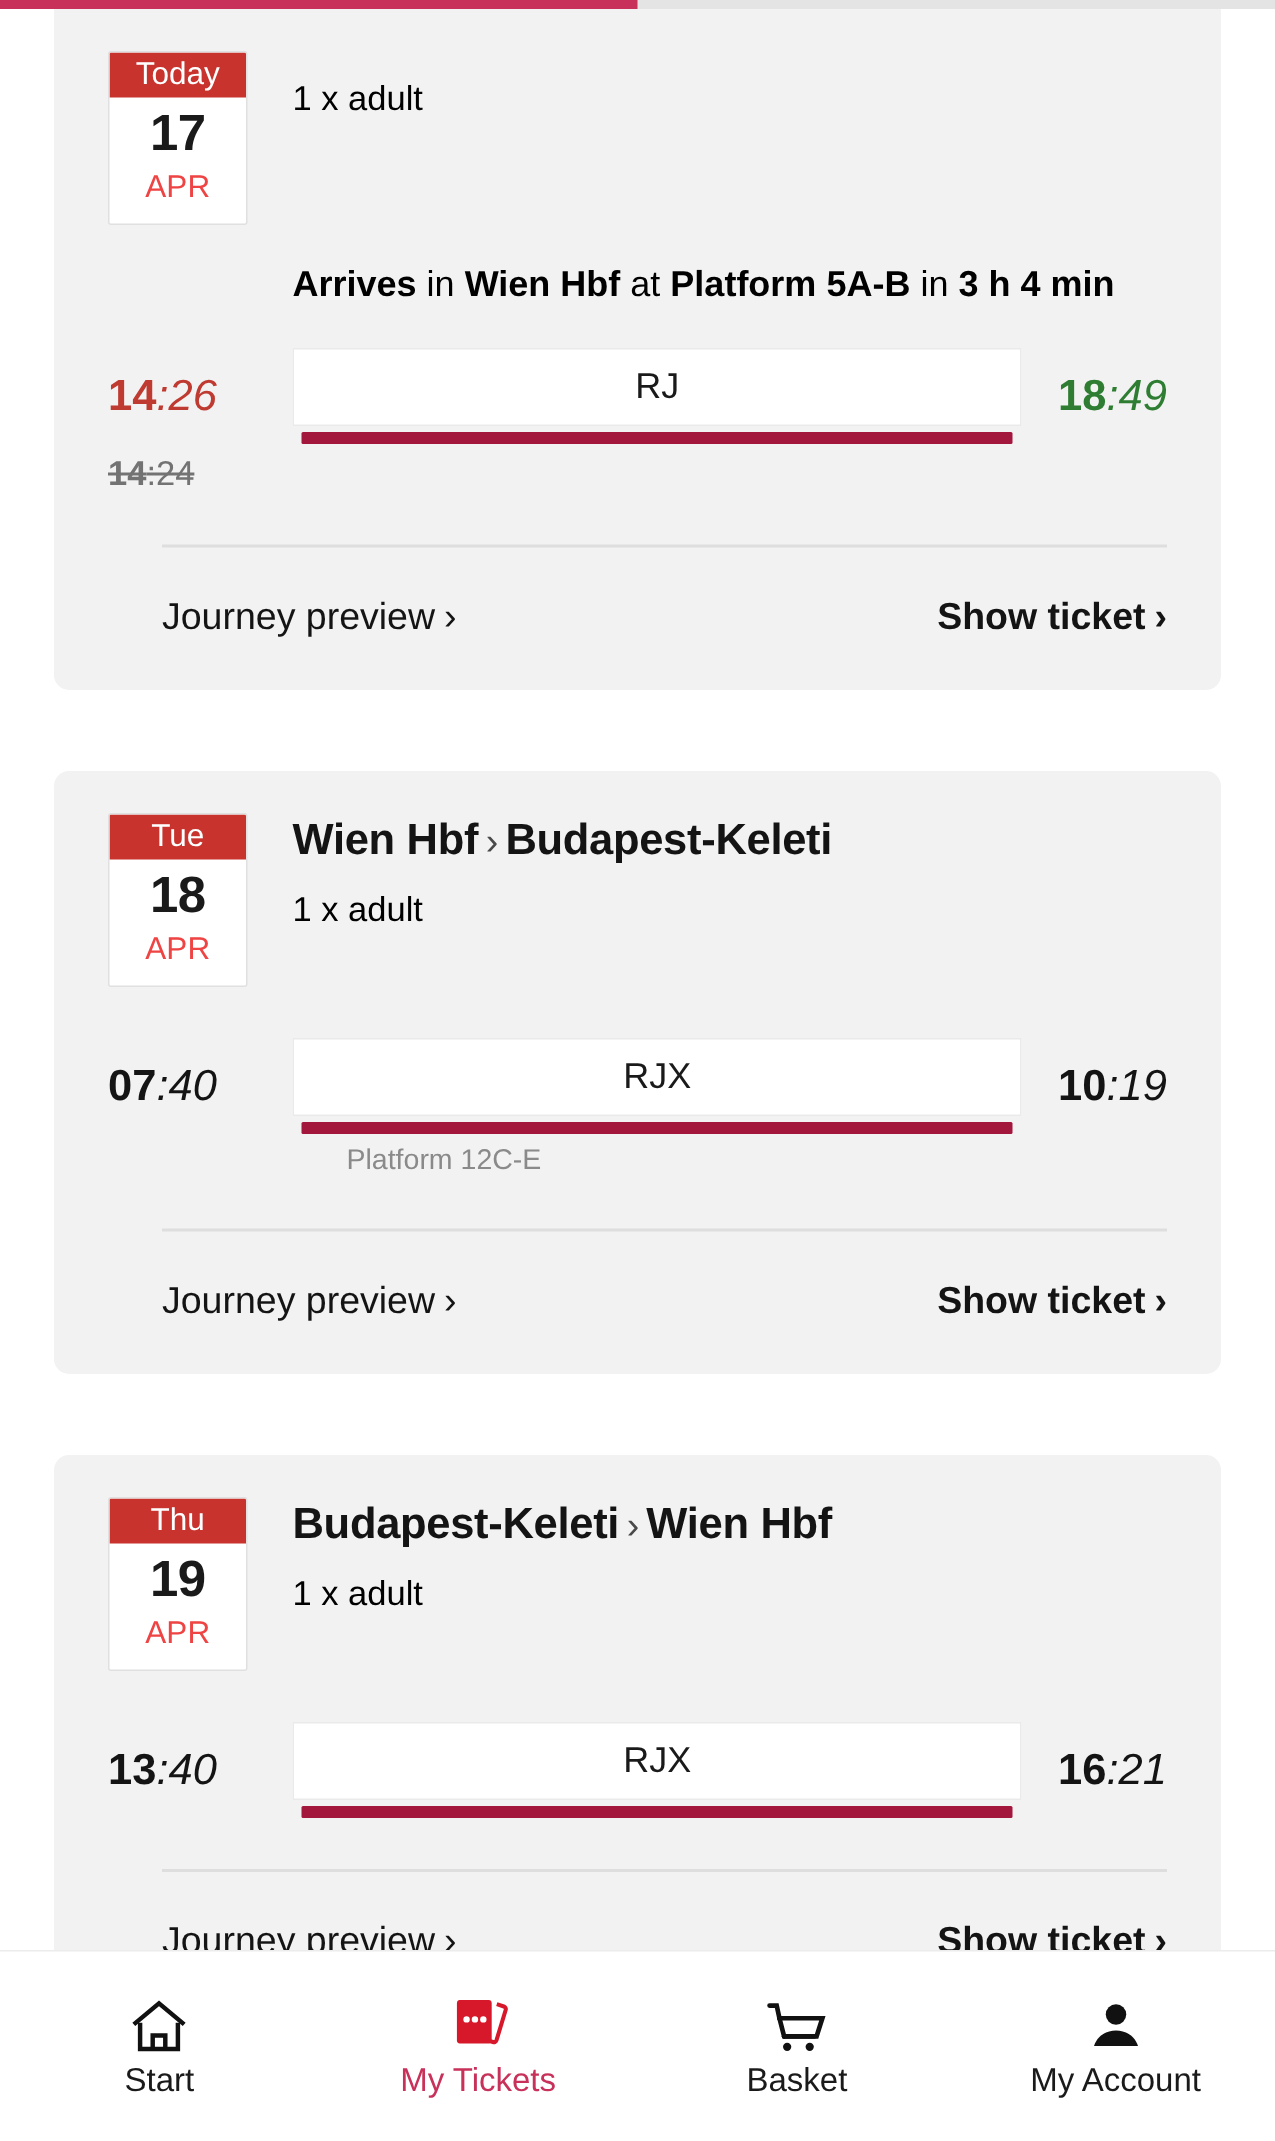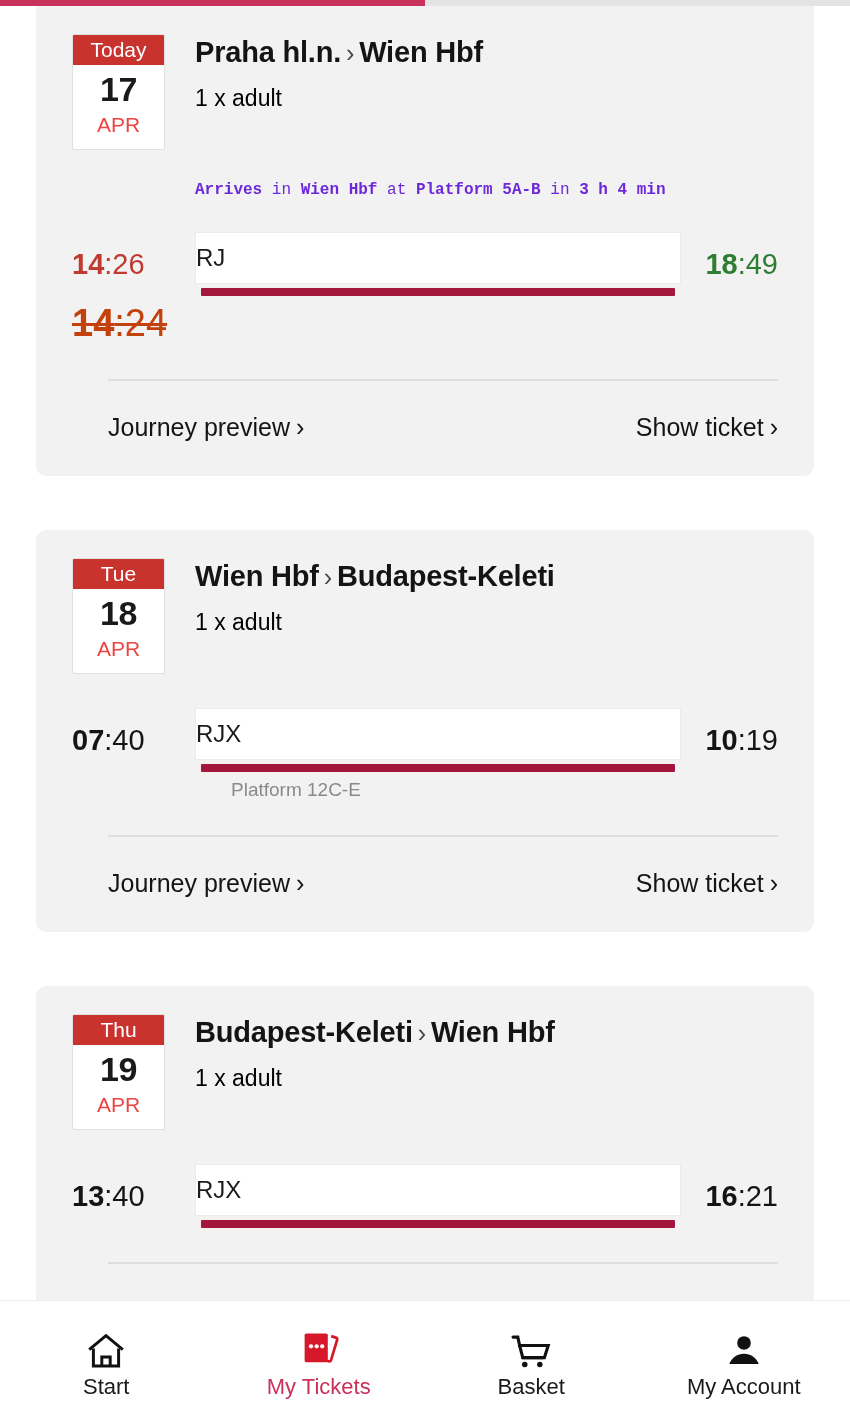--- a/index.html
+++ b/index.html
@@ -58,67 +58,67 @@
 
   .head-text { padding-left: 30px; padding-top: 8px; }
   .route {
     font-size: 29px; font-weight: 700; color: #141414;
     letter-spacing: -0.2px; white-space: nowrap;
   }
   .route .sep { font-weight: 400; color: #4a4a4a; font-size: 25px; padding: 0 5px; }
   .pax { font-size: 23px; color: #000000; margin-top: 16px; }
 
   .arrive-note {
-    font-size: 16px; color: #6d28d9; line-height: 36px;
-    margin: 22px 0 0 123px; font-weight: 400; max-width: 580px; font-family: Liberation Mono, monospace;
+    font-size: 24px; color: #000000; line-height: 36px;
+    margin: 22px 0 0 123px; font-weight: 400; max-width: 580px;
   }
   .arrive-note b { font-weight: 700; }
 
   .leg {
     display: flex; align-items: center;
     margin-top: 24px;
   }
   .time {
     font-size: 29px; color: #141414; white-space: nowrap;
     width: 123px; flex: 0 0 123px;
   }
   .time.right { width: auto; flex: 0 0 auto; padding-left: 24px; }
   .time .hh { font-weight: 700; }
-  .time .mm { font-weight: 400; }
+  .time .mm { font-weight: 400; font-style: italic; }
   .time.delayed { color: #bf3a30; }
   .time.ok { color: #2e7d32; }
 
   .train-wrap { flex: 1 1 auto; min-width: 0; }
   .train-box {
     background: #ffffff;
     border: 1px solid #eaeaea;
     height: 52px;
-    display: flex; align-items: center; 
+    display: flex; align-items: center; justify-content: center;
     font-size: 24px; color: #1a1a1a;
   }
   .train-rule { height: 8px; background: #a4173c; margin: 4px 6px 0 6px; border-radius: 1px; }
 
   .old-time {
-    font-size: 38px; color: #c2410c; text-decoration: line-through;
+    font-size: 23px; color: #737373; text-decoration: line-through;
     margin-left: 0; margin-top: 6px; width: 123px;
   }
   .old-time .hh { font-weight: 700; }
 
   .platform-note {
     font-size: 19px; color: #8a8a8a; margin-top: 7px; margin-left: 159px;
   }
 
   .divider { height: 2px; background: #dedede; margin: 34px 0 0 36px; margin-right: 0; }
   .card-actions {
     display: flex; justify-content: space-between; align-items: center;
     padding: 32px 0 34px 36px;
     text-align: right;
   }
   .link { font-size: 25px; color: #141414; white-space: nowrap; }
-  .link.bold { font-weight: 400; }
+  .link.bold { font-weight: 700; }
   .link .chev { padding-left: 6px; color: #141414; }
 
   
   #bottom-nav {
     position: absolute; bottom: 0; left: 0; width: 850px; height: 127px;
     background: #ffffff; border-top: 1px solid #ececec;
     display: flex; align-items: center;
   }
   .nav-item {
     flex: 1 1 25%; display: flex; flex-direction: column;
@@ -140,23 +140,20 @@
   <div id="scroll-area">
 
     <div class="card first">
       <div class="card-head">
         <div class="cal-chip">
           <div class="cal-top">Today</div>
           <div class="cal-day">17</div>
           <div class="cal-mon">APR</div>
         </div>
         <div class="head-text">
-          <div class="route">
-            <span>Praha hl.n.</span><span class="sep">›</span><span>Wien Hbf</span>
-          </div>
           <div class="pax">1 x adult</div>
         </div>
       </div>
 
       <div class="arrive-note">
         <b>Arrives</b>
         <span>in</span>
         <b>Wien Hbf</b>
         <span>at</span>
         <b>Platform 5A-B</b>

